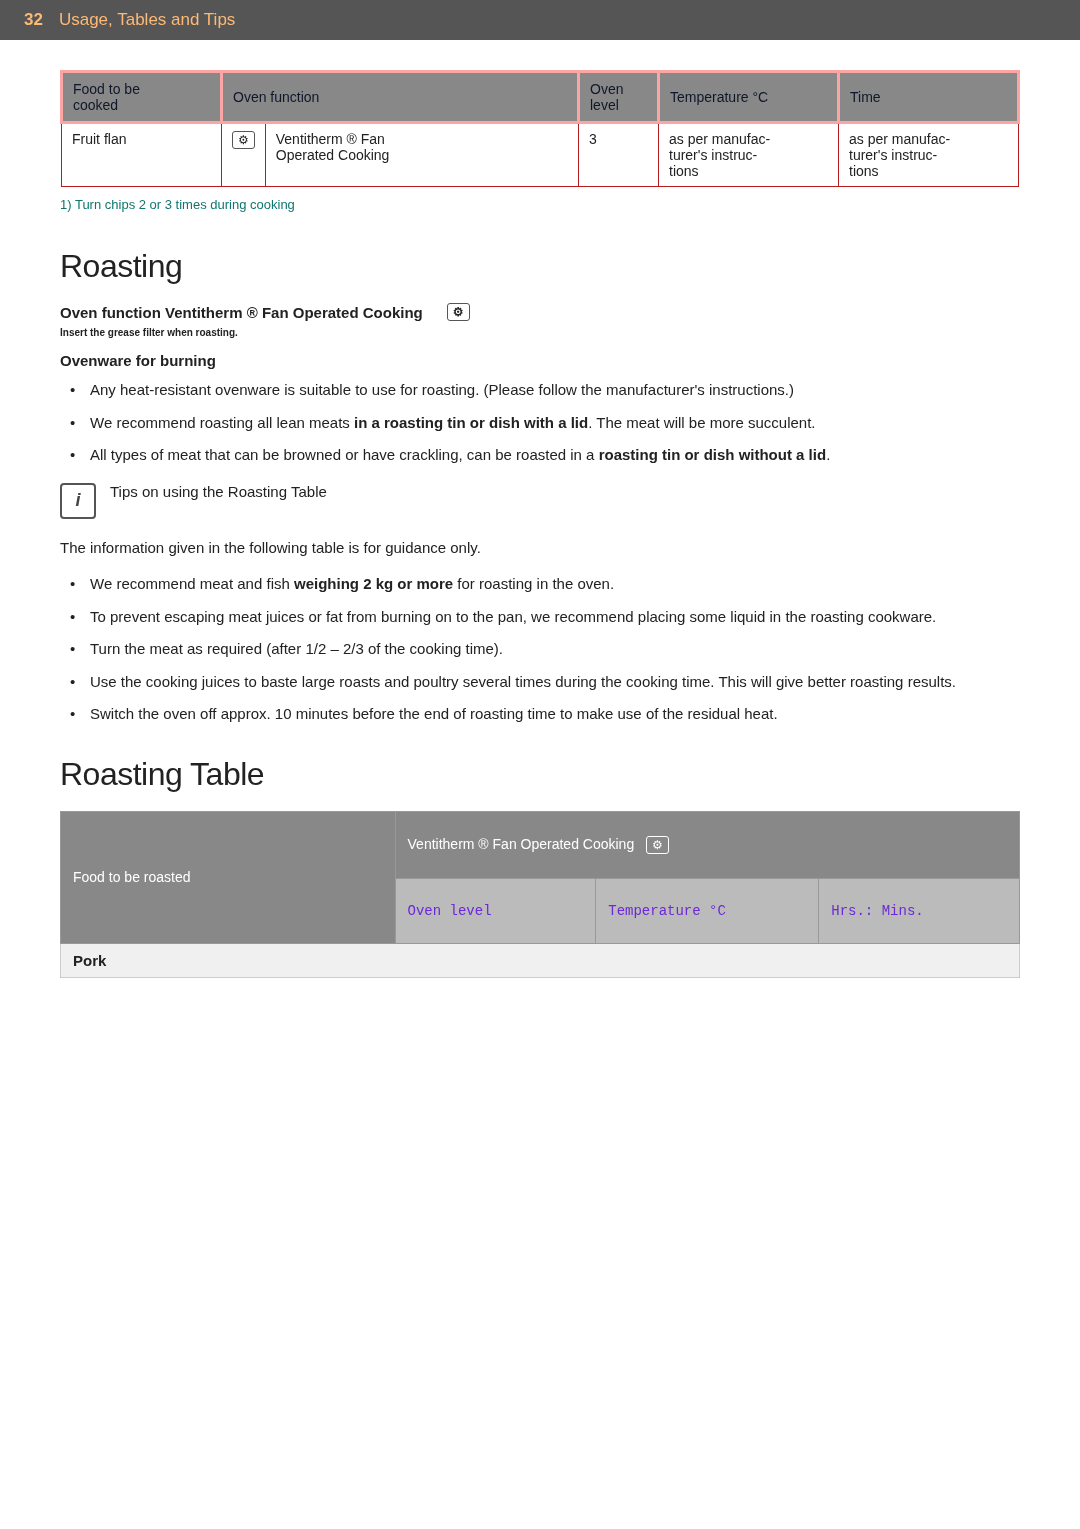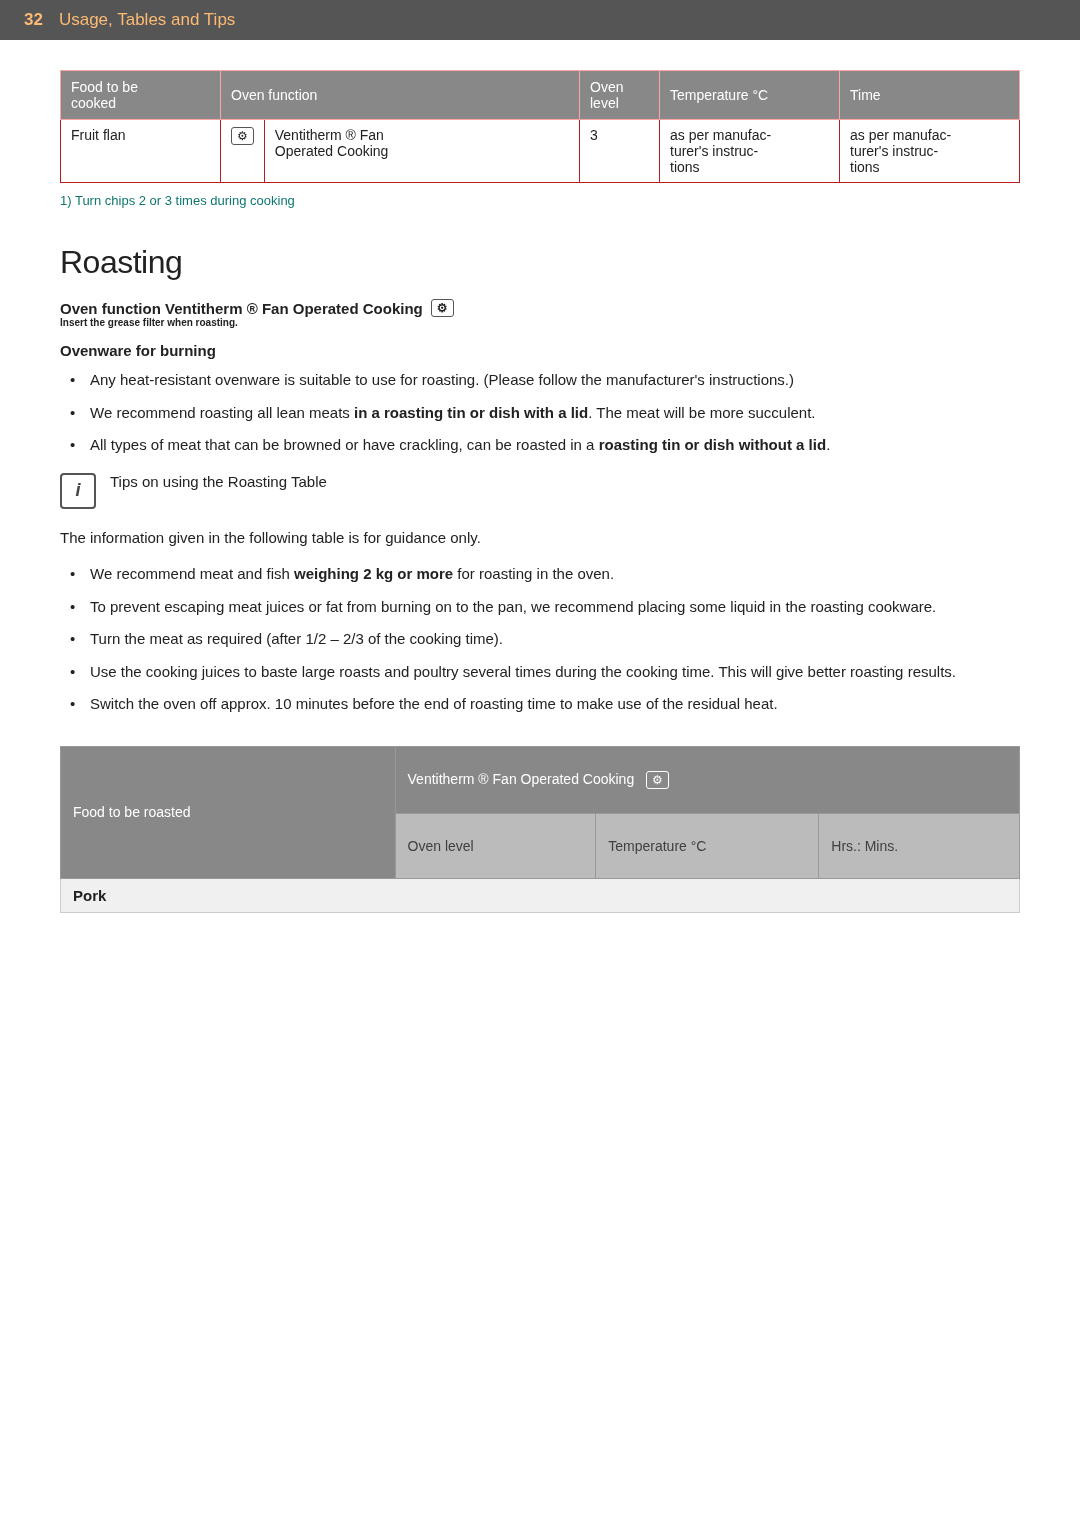--- a/index.html
+++ b/index.html
@@ -38,22 +38,22 @@
 
     
     .cooking-table {
       width: 100%;
       border-collapse: collapse;
       margin-bottom: 10px;
       font-size: 14px;
     }
     .cooking-table th {
       background: #888;
-      color: #ffffff;
-      border: 1px solid #fca5a5;
+      color: #0f172a;
+      border: 3px solid #fca5a5;
       padding: 8px 10px;
       text-align: left;
       vertical-align: middle;
       font-weight: normal;
     }
     .cooking-table td {
       border: 1px solid #b91c1c;
       padding: 7px 10px;
       vertical-align: top;
     }
@@ -73,23 +73,24 @@
     .section-title {
       font-size: 32px;
       font-weight: 300;
       margin-bottom: 18px;
       font-family: Arial, Helvetica, sans-serif;
       letter-spacing: -0.5px;
     }
     .oven-function-line {
       font-size: 15px;
       font-weight: bold;
+      margin-bottom: 6px;
       display: flex;
       align-items: center;
-      gap: 8px;
+      gap: 24px;
     }
     .insert-line {
       font-size: 10px;
       font-weight: bold;
       margin-bottom: 14px;
     }
     .ovenware-title {
       font-size: 15px;
       font-weight: bold;
       margin-bottom: 10px;
@@ -154,21 +155,22 @@
       width: 100%;
       border-collapse: collapse;
       font-size: 14px;
     }
     .roasting-table .header-dark {
       background: #888;
       color: #fff;
     }
     .roasting-table .header-light {
       background: #bbb;
-      color: #404040;
+      color: #6d28d9;
+      font-family: Liberation Mono, monospace;
     }
     .roasting-table th {
       border: 1px solid #999;
       padding: 24px 12px;
       text-align: left;
       font-weight: normal;
     }
     .roasting-table td {
       border: 1px solid #ccc;
       padding: 8px 12px;
@@ -258,20 +260,21 @@
 
   <ul class="bullet-list">
     <li>We recommend meat and fish <strong>weighing 2 kg or more</strong> for roasting in the oven.</li>
     <li>To prevent escaping meat juices or fat from burning on to the pan, we recommend placing some liquid in the roasting cookware.</li>
     <li>Turn the meat as required (after 1/2 – 2/3 of the cooking time).</li>
     <li>Use the cooking juices to baste large roasts and poultry several times during the cooking time. This will give better roasting results.</li>
     <li>Switch the oven off approx. 10 minutes before the end of roasting time to make use of the residual heat.</li>
   </ul>
 
   <div class="roasting-table-wrap">
+    <h2 class="section-title">Roasting Table</h2>
 
     <table class="roasting-table">
       <thead>
         <tr>
           <th class="col-food-r header-dark" rowspan="2">Food to be roasted</th>
           <th class="header-dark" colspan="3">
             <span>Ventitherm ® Fan Operated Cooking</span>
             <span class="fan-icon" style="margin-left:8px; border-color:#fff; color:#fff;">⚙</span>
           </th>
         </tr>

